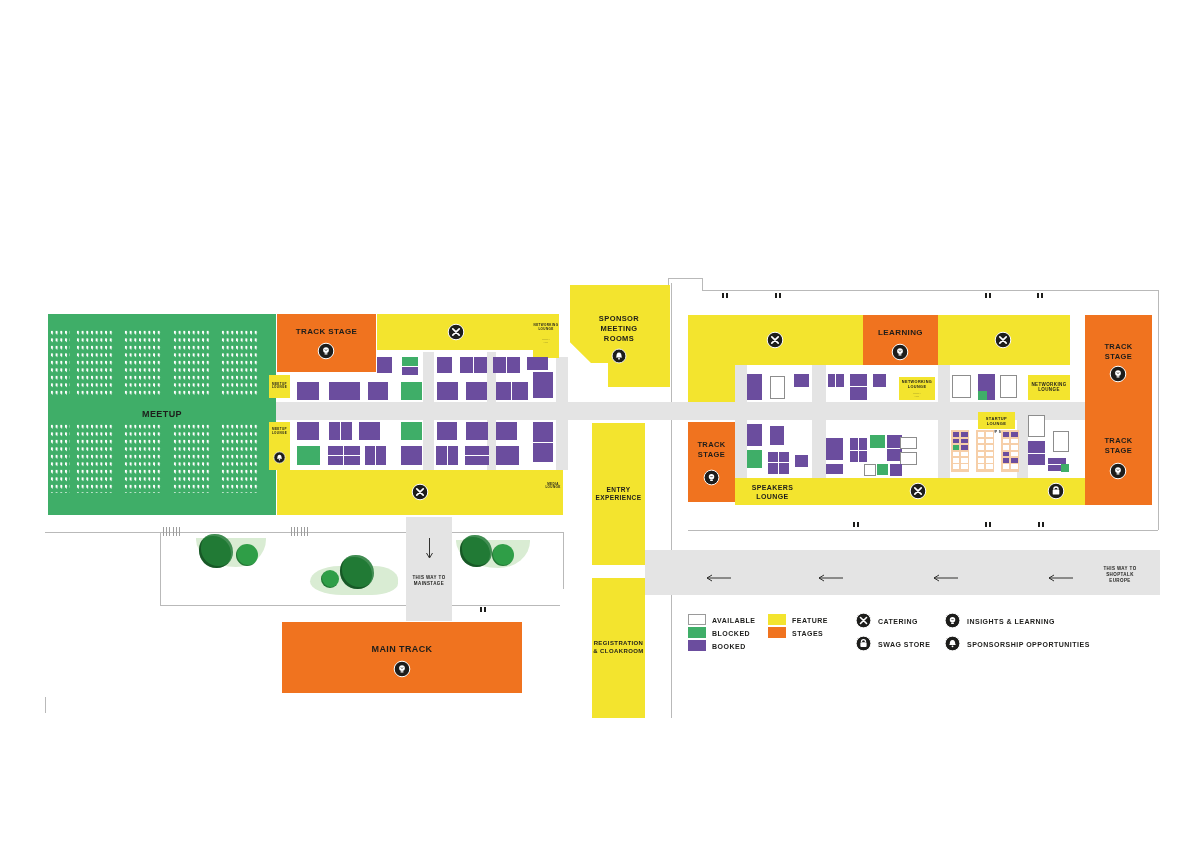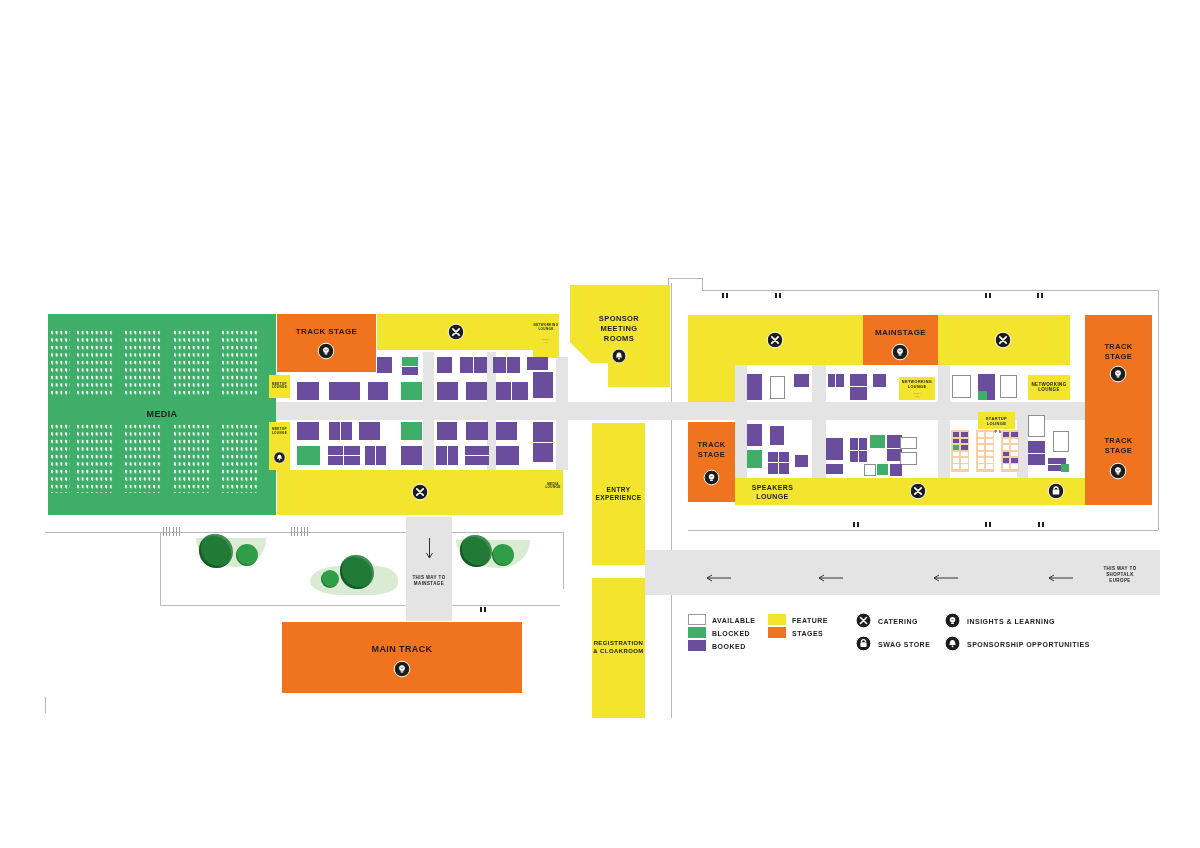--- a/index.html
+++ b/index.html
@@ -56,21 +56,21 @@
     <div class="corridor" style="left: 423px; top: 352px; width: 11px; height: 118px;"></div>
     <div class="corridor" style="left: 487px; top: 352px; width: 9px; height: 118px;"></div>
     <div class="corridor" style="left: 556px; top: 357px; width: 12px; height: 113px;"></div>
     <div class="corridor" style="left: 406px; top: 517px; width: 46px; height: 104px;"></div>
     <div class="corridor" style="left: 645px; top: 550px; width: 515px; height: 45px;"></div>
     <div class="corridor" style="left: 735px; top: 365px; width: 12px; height: 113px;"></div>
     <div class="corridor" style="left: 812px; top: 365px; width: 14px; height: 113px;"></div>
     <div class="corridor" style="left: 938px; top: 365px; width: 12px; height: 113px;"></div>
     <div class="corridor" style="left: 1017px; top: 407px; width: 11px; height: 71px;"></div>
     <div class="zone" style="left: 48px; top: 314px; width: 228px; height: 201px; background: rgb(63, 174, 104);"></div>
-    <div class="zlabel" style="left: 162px; top: 414.5px; font-size: 9px;">MEDIA</div>
+    <div class="zlabel" style="left: 162px; top: 414.5px; font-size: 9px;">MEETUP</div>
     <div class="zone" style="left: 277px; top: 314px; width: 99px; height: 58px; background: rgb(240, 115, 31);"></div>
     <div class="zlabel" style="left: 326.5px; top: 332px; font-size: 8px;">TRACK STAGE</div>
     <div class="icon" style="left: 317px; top: 342px; width: 18px; height: 18px;"><svg viewBox="-9 -9 18 18" width="100%" height="100%">
         <circle r="7.8" fill="#1d1d1b" stroke="#fff" stroke-width="1"></circle>
         <circle cx="0" cy="-0.9" r="2.9" fill="#fff"></circle>
         <rect x="-1.5" y="2.2" width="3" height="1.4" rx="0.5" fill="#fff"></rect>
         <path d="M-1.1,-1.6 L0,-0.4 L1.1,-1.6" stroke="#1d1d1b" stroke-width="0.8" fill="none"></path>
       </svg></div>
     <div class="zone" style="left: 377px; top: 314px; width: 156px; height: 36px; background: rgb(243, 228, 46);"></div>
     <div class="icon" style="left: 447px; top: 323px; width: 18px; height: 18px;"><svg viewBox="-9 -9 18 18" width="100%" height="100%">
@@ -123,21 +123,21 @@
         <circle cx="0" cy="-0.9" r="2.9" fill="#fff"></circle>
         <rect x="-1.5" y="2.2" width="3" height="1.4" rx="0.5" fill="#fff"></rect>
         <path d="M-1.1,-1.6 L0,-0.4 L1.1,-1.6" stroke="#1d1d1b" stroke-width="0.8" fill="none"></path>
       </svg></div>
     <div class="zone" style="left: 688px; top: 315px; width: 175px; height: 50px; background: rgb(243, 228, 46);"></div>
     <div class="icon" style="left: 766px; top: 331px; width: 18px; height: 18px;"><svg viewBox="-9 -9 18 18" width="100%" height="100%">
         <circle r="7.8" fill="#1d1d1b" stroke="#fff" stroke-width="1"></circle>
         <path d="M-3.2,-3.2 L3.2,3.2 M3.2,-3.2 L-3.2,3.2" stroke="#fff" stroke-width="1.7" stroke-linecap="round" fill="none"></path>
       </svg></div>
     <div class="zone" style="left: 863px; top: 315px; width: 75px; height: 50px; background: rgb(240, 115, 31);"></div>
-    <div class="zlabel" style="left: 900.5px; top: 333px; font-size: 8px;">MAINSTAGE</div>
+    <div class="zlabel" style="left: 900.5px; top: 333px; font-size: 8px;">LEARNING</div>
     <div class="icon" style="left: 891px; top: 343px; width: 18px; height: 18px;"><svg viewBox="-9 -9 18 18" width="100%" height="100%">
         <circle r="7.8" fill="#1d1d1b" stroke="#fff" stroke-width="1"></circle>
         <circle cx="0" cy="-0.9" r="2.9" fill="#fff"></circle>
         <rect x="-1.5" y="2.2" width="3" height="1.4" rx="0.5" fill="#fff"></rect>
         <path d="M-1.1,-1.6 L0,-0.4 L1.1,-1.6" stroke="#1d1d1b" stroke-width="0.8" fill="none"></path>
       </svg></div>
     <div class="zone" style="left: 938px; top: 315px; width: 132px; height: 50px; background: rgb(243, 228, 46);"></div>
     <div class="icon" style="left: 994px; top: 331px; width: 18px; height: 18px;"><svg viewBox="-9 -9 18 18" width="100%" height="100%">
         <circle r="7.8" fill="#1d1d1b" stroke="#fff" stroke-width="1"></circle>
         <path d="M-3.2,-3.2 L3.2,3.2 M3.2,-3.2 L-3.2,3.2" stroke="#fff" stroke-width="1.7" stroke-linecap="round" fill="none"></path>

